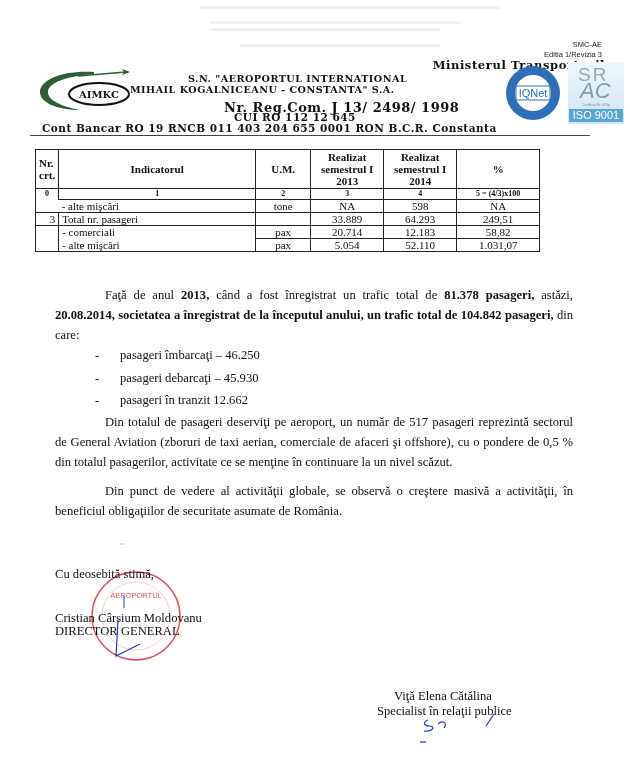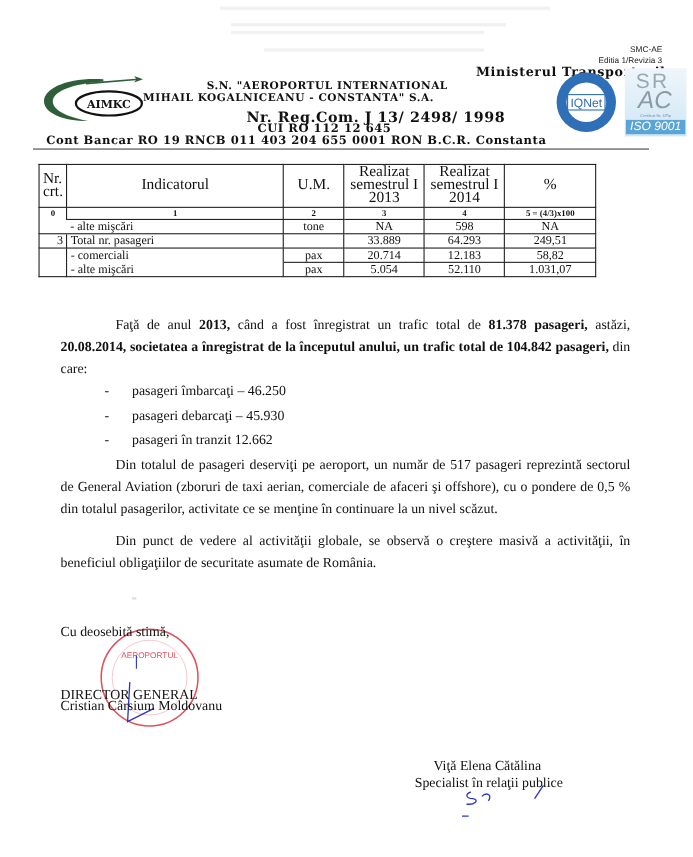--- a/index.html
+++ b/index.html
@@ -26,27 +26,27 @@
   
   .logo { left: 34px; top: 64px; width: 120px; height: 50px; }
 
   
   .iqnet { left: 504px; top: 64px; width: 58px; height: 58px; }
   .srac { left: 568px; top: 62px; width: 56px; height: 62px; background: linear-gradient(#eef6fb, #cfe6f4); }
   .srac .sr { position: absolute; left: 10px; top: 2px; font-family: "Liberation Sans", sans-serif; font-size: 19px; color: #9aa8b3; letter-spacing: 2px; }
   .srac .ac { position: absolute; left: 12px; top: 16px; font-family: "Liberation Sans", sans-serif; font-size: 22px; color: #8c9aa6; font-style: italic; }
   .srac .cert { position: absolute; left: 2px; top: 41px; width: 52px; font-size: 3.5px; color: #7a8a96; text-align: center; font-family: "Liberation Sans", sans-serif; }
   .srac .iso { position: absolute; left: 1px; bottom: 2px; width: 54px; height: 13px; background: #5aa5d6; color: #fff;
-               font-family: "Liberation Sans", sans-serif; font-size: 11px; text-align: center; line-height: 13px; font-style: italic; }
+               font-family: "Liberation Sans", sans-serif; font-size: 11px; text-align: center; line-height: 13px; }
 
   
   table.ind { position: absolute; left: 35px; top: 149px; border-collapse: collapse; font-size: 11px;
               font-family: "Liberation Serif", serif; }
   table.ind td, table.ind th { border: 1px solid #222; padding: 0 3px; height: 12px; line-height: 12px; }
-  table.ind th { font-weight: normal; font-size: 14px; height: 38px; line-height: 12px; }
+  table.ind th { font-weight: bold; font-size: 11px; height: 38px; line-height: 12px; }
   table.ind .colnum td { font-weight: bold; font-size: 8px; text-align: center; height: 10px; line-height: 10px; }
   .c0 { width: 15px; text-align: right; }
   .c1 { width: 190px; text-align: left; }
   .c2 { width: 48px; text-align: center; }
   .c3 { width: 66px; text-align: center; margin-left: 39px; }
   .c4 { width: 66px; text-align: center; }
   .c5 { width: 76px; text-align: center; }
   table.ind td.nb-top { border-top: none; }
   table.ind td.nb-bot { border-bottom: none; }
   table.ind td.nb-l { border-left: none; }
@@ -56,21 +56,21 @@
   .para { left: 55px; width: 518px; font-size: 12.6px; line-height: 20px; text-align: justify; }
   .p1 { top: 285px; text-indent: 50px; }
   .bul { left: 95px; font-size: 12.6px; line-height: 20px; }
   .bul .dash { display: inline-block; width: 25px; }
   .p2 { top: 412px; text-indent: 50px; }
   .p3 { top: 481px; text-indent: 50px; }
 
   .faint { left: 120px; top: 543px; width: 4px; height: 2px; background: #ddd; }
 
   .closing { left: 55px; top: 567px; font-size: 12.6px; }
-  .sig-name { left: 55px; top: 634px; font-size: 12.6px; }
+  .sig-name { left: 55px; top: 611px; font-size: 12.6px; }
   .sig-title { left: 55px; top: 624px; font-size: 12.6px; }
   .stamp { left: 88px; top: 568px; width: 96px; height: 96px; }
 
   .pr-name { left: 394px; top: 689px; font-size: 12.6px; }
   .pr-title { left: 377px; top: 704px; font-size: 12.6px; }
   .pr-sig { left: 420px; top: 712px; width: 90px; height: 36px; }
 </style>
 </head>
 <body>
 

